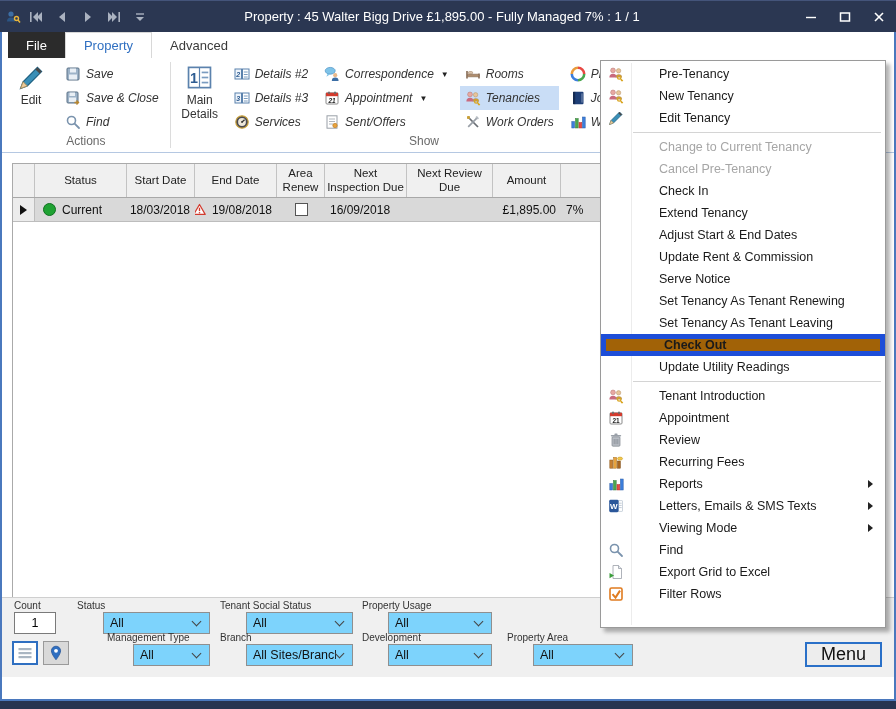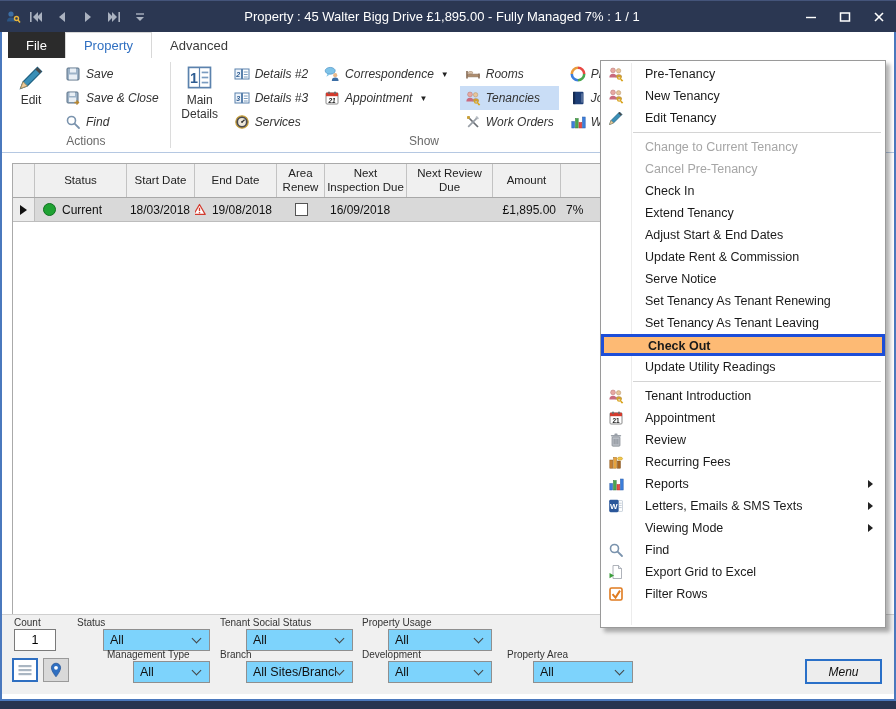--- a/index.html
+++ b/index.html
@@ -50,42 +50,42 @@
   .gc { display:flex; align-items:center; font-size:12px; color:#111; padding:0 5px; overflow:hidden; white-space:nowrap; }
   .col0 { width:22px; } .col1 { width:92px; } .col2 { width:68px; } .col3 { width:82px; }
   .col4 { width:48px; } .col5 { width:82px; } .col6 { width:86px; } .col7 { width:68px; } .col8 { flex:1; border-right:none; }
   .gc.col0 { background:#ececec; border-right:1px solid #bdbdbd; justify-content:center; }
   .row-arrow { width:0; height:0; border-left:7px solid #111; border-top:5px solid transparent; border-bottom:5px solid transparent; }
   .status-dot { width:13px; height:13px; border-radius:50%; background:#1fa233; border:1px solid #0f7020; margin:0 6px 0 3px; flex:none; }
   .cbx { width:13px; height:13px; background:#fff; border:1px solid #555; margin:0 auto; }
   .ra { justify-content:flex-end; } .ctr { justify-content:center; }
 
   
-  .filterbar { position:absolute; left:0; top:582px; width:892px; height:80px; background:#f0f0f0; border-top:1px solid #cfcfcf; }
+  .filterbar { position:absolute; left:0; top:565px; width:892px; height:80px; background:#f0f0f0; border-top:1px solid #cfcfcf; }
   .flab { font-size:10px; color:#333; margin-bottom:1px; white-space:nowrap; }
   .fcombo-wrap { position:absolute; }
   .fcombo { height:22px; background:#7dd3fc; border:1px solid #8f8f8f; display:flex; align-items:center; justify-content:space-between;margin-left:26px; }
   .fval { font-size:12.5px; color:#111; padding-left:6px; white-space:nowrap; overflow:hidden; }
   .fchev { width:7px; height:7px; border-right:1.6px solid #444; border-bottom:1.6px solid #444; transform:rotate(45deg); margin:-3px 9px 0 0; flex:none; }
   .count-wrap { position:absolute; left:12px; top:2px; }
   .count-box { width:42px; height:22px; background:#fff; border:1px solid #7a7a7a; text-align:center; font-size:12.5px; font-family:"Liberation Sans",sans-serif; }
   .fbtn { position:absolute; width:26px; height:24px; background:#d9d9d9; border:1px solid #9a9a9a; display:flex; align-items:center; justify-content:center; }
   .fbtn.sel { background:#fff; border:2px solid #2f6fc1; }
-  .menu-btn { position:absolute; right:12px; top:44px; width:77px; height:25px; background:#ededed; border:2px solid #2a70c8; font-size:12px; color:#111; display:flex; align-items:center; justify-content:center;font-style:italic; }
+  .menu-btn { position:absolute; right:12px; top:44px; width:77px; height:25px; background:#ededed; border:2px solid #2a70c8; font-size:18px; color:#111; display:flex; align-items:center; justify-content:center; }
 
   
   .cmenu { position:absolute; left:600px; top:60px; width:286px; height:568px; background:#fff; border:1px solid #9a9a9a; box-shadow:4px 4px 4px rgba(0,0,0,0.3); z-index:50; padding:2px 0; }
   .cmenu::before { content:''; position:absolute; left:30px; top:2px; bottom:2px; width:1px; background:#ececec; }
   .cmenu ul { list-style:none; position:relative; }
   .mitem { display:flex; align-items:center; height:22px; position:relative; }
   .mgut { width:30px; display:flex; align-items:center; justify-content:center; flex:none; }
   .mgut svg { width:16px; height:16px; }
-  .mlab { font-size:12.5px; color:#1a1a1a; padding-left:14px; white-space:nowrap; }
+  .mlab { font-size:12.5px; color:#1a1a1a; padding-left:28px; white-space:nowrap; }
   .mdis .mlab { color:#a6a6a6; }
-  .mhl { background:#fdba74; border:3px solid #1d4ed8; z-index:2;align-items:flex-end; }
+  .mhl { background:#a16207; border:5px solid #1d4ed8; z-index:2; }
   .mhl .mlab { font-weight:bold; }
   .marrow { position:absolute; right:12px; width:0; height:0; border-left:5px solid #222; border-top:4px solid transparent; border-bottom:4px solid transparent; }
   .msep { height:7px; margin-left:32px; position:relative; }
   .msep::after { content:''; position:absolute; left:0; right:4px; top:3px; height:1px; background:#d4d4d4; }
 </style>
 </head>
 <body>
 
 <div class="window">
 
@@ -299,20 +299,32 @@
                     <rect x="2" y="2.8" width="12" height="11.2" rx="1" fill="#fff" stroke="#8a8a8a"></rect>
                     <path d="M2 2.8 h12 v3.4 h-12 z" fill="#d23b2e"></path>
                     <rect x="4.2" y="1.6" width="1.6" height="2.4" rx="0.6" fill="#6a6a6a"></rect>
                     <rect x="10.2" y="1.6" width="1.6" height="2.4" rx="0.6" fill="#6a6a6a"></rect>
                     <text x="8" y="12.6" font-size="6.5" text-anchor="middle" fill="#222" font-weight="bold" font-family="Liberation Sans,sans-serif">21</text>
                   </svg>
                 </span>
               <span>Appointment</span>
               <span class="rdrop">▼</span>
             </div>
+            <div class="rsmall">
+              <span class="icon16">
+                  <svg viewBox="0 0 16 16">
+                    <rect x="3" y="1.8" width="10" height="12.4" fill="#fff" stroke="#9aa0a8"></rect>
+                    <line x1="5" y1="5" x2="11" y2="5" stroke="#b0b6bd"></line>
+                    <line x1="5" y1="7.5" x2="11" y2="7.5" stroke="#b0b6bd"></line>
+                    <line x1="5" y1="10" x2="9" y2="10" stroke="#b0b6bd"></line>
+                    <circle cx="11" cy="11.5" r="2.2" fill="#e8a23c" stroke="#b8771f" stroke-width="0.6"></circle>
+                  </svg>
+                </span>
+              <span>Sent/Offers</span>
+            </div>
           </div>
           <div class="rcol">
             <div class="rsmall">
               <span class="icon16">
                   <svg viewBox="0 0 16 16">
                     <line x1="2" y1="5" x2="2" y2="12.5" stroke="#7d5f46" stroke-width="1.5"></line>
                     <line x1="14" y1="7.5" x2="14" y2="12.5" stroke="#7d5f46" stroke-width="1.5"></line>
                     <rect x="2.5" y="8.2" width="11.5" height="2.6" rx="1" fill="#b08d6e" stroke="#7d5f46" stroke-width="0.6"></rect>
                     <rect x="3.4" y="5.6" width="4.2" height="2.2" rx="1" fill="#ddc8b2" stroke="#9c7d5e" stroke-width="0.6"></rect>
                   </svg>

